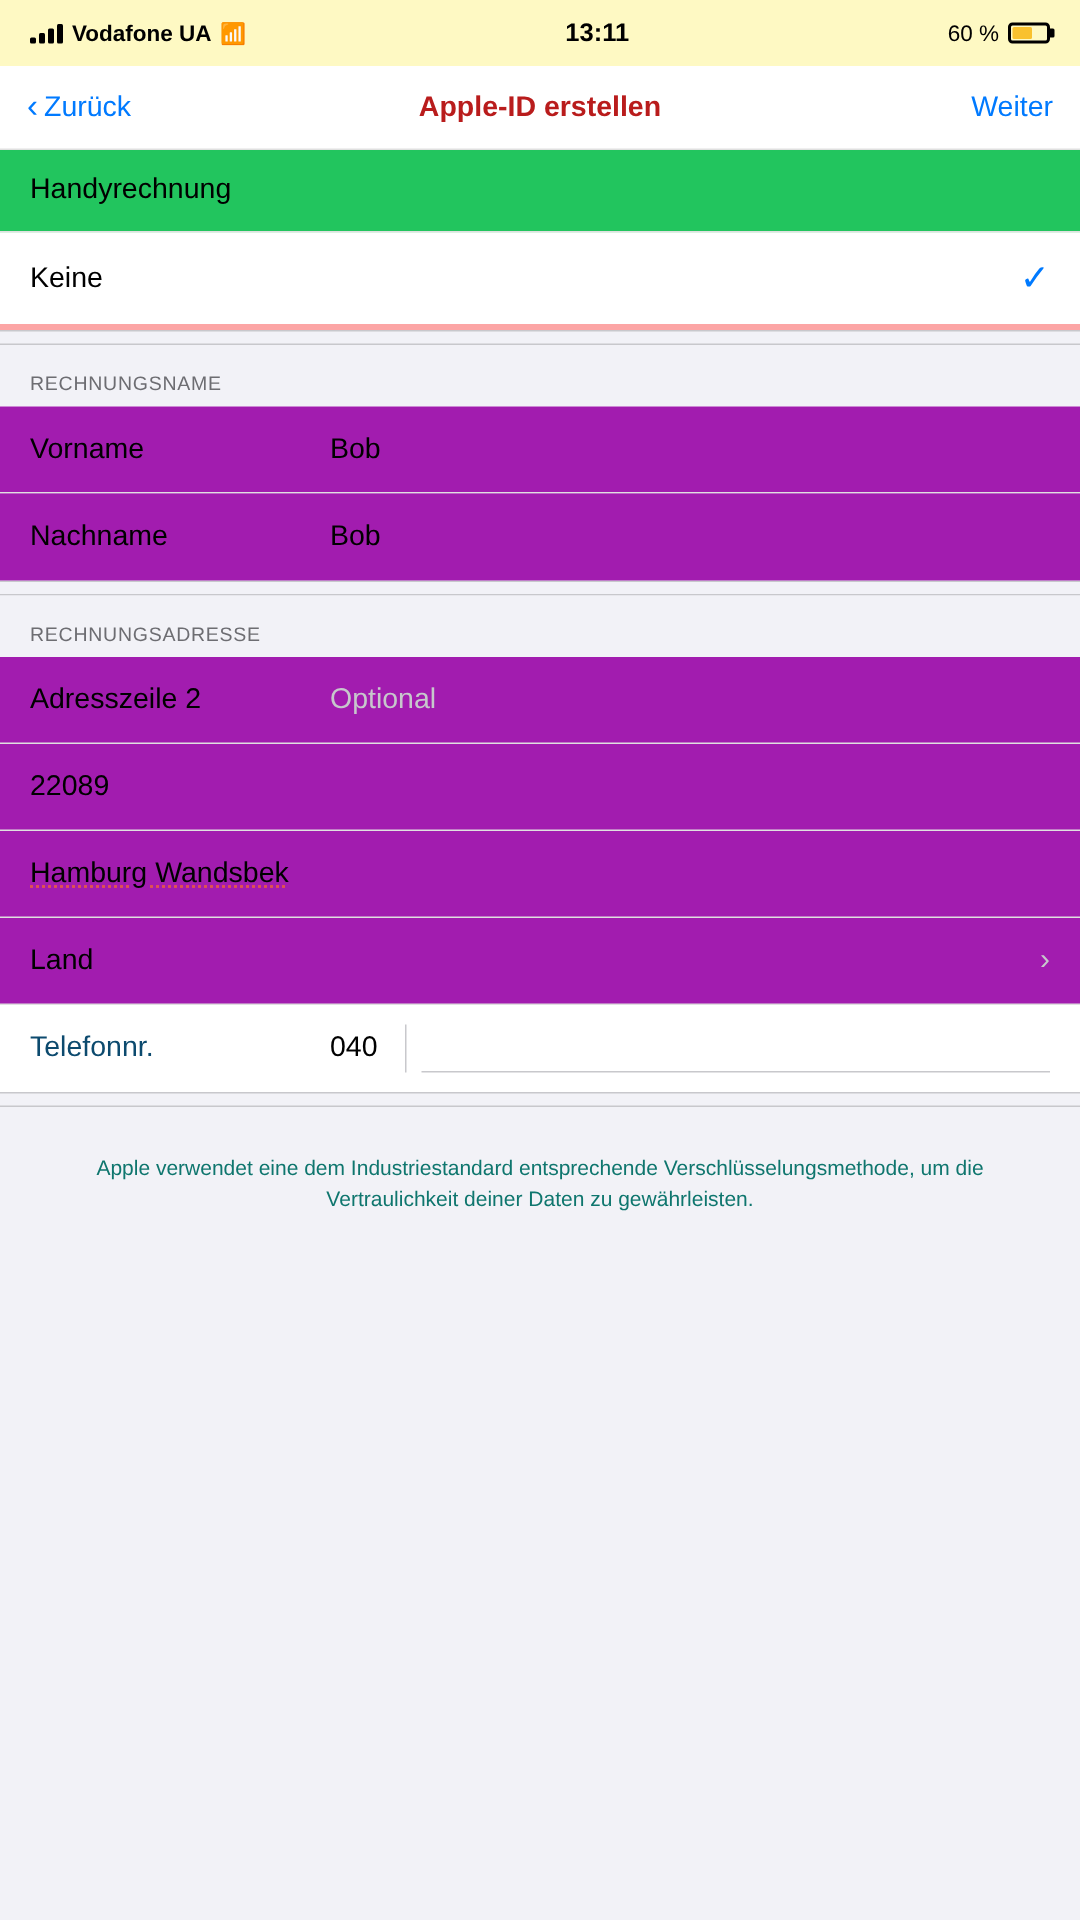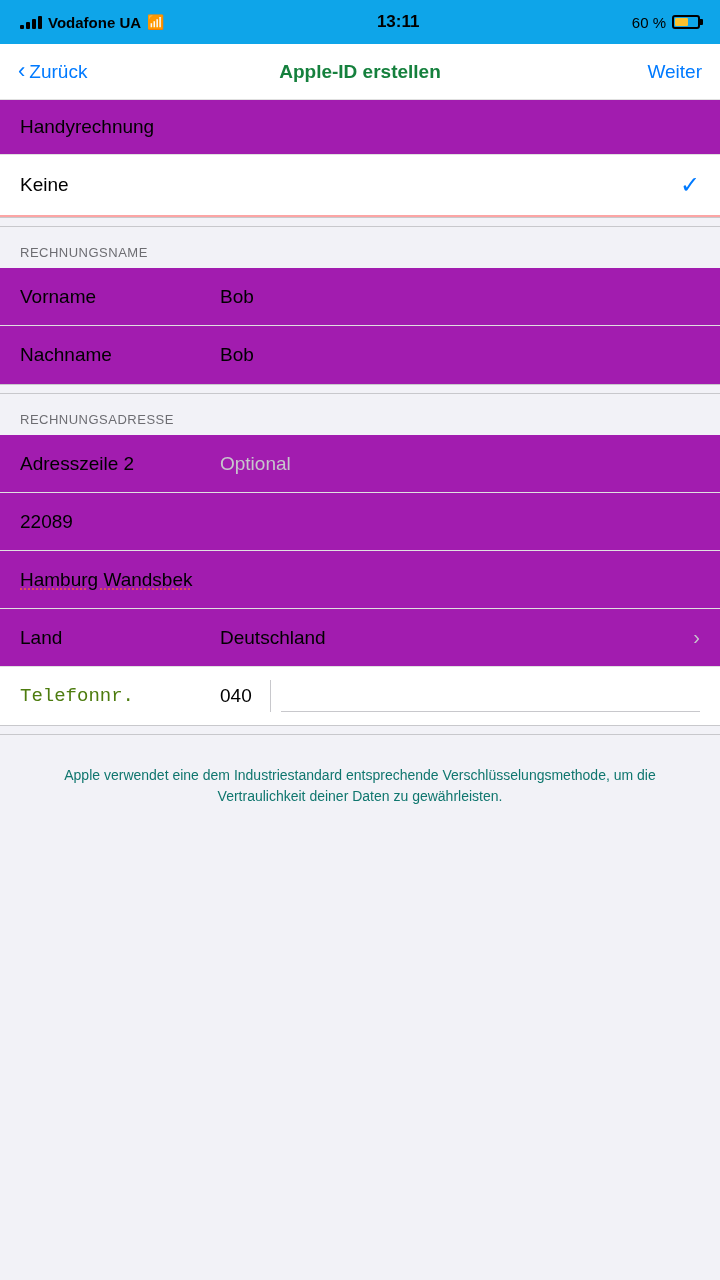--- a/index.html
+++ b/index.html
@@ -7,21 +7,21 @@
     body {
       font-family: -apple-system, 'Helvetica Neue', Helvetica, Arial, sans-serif;
       background: #f2f2f7;
       width: 720px;
       min-height: 1280px;
       overflow-x: hidden;
     }
 
     
     .status-bar {
-      background: #0ea5e9;
+      background: #fef9c3;
       height: 44px;
       display: flex;
       align-items: center;
       justify-content: space-between;
       padding: 0 20px;
       font-size: 15px;
       font-weight: 600;
     }
     .status-left { display: flex; align-items: center; gap: 6px; }
     .status-center { font-size: 17px; font-weight: 600; }
@@ -83,21 +83,21 @@
       min-width: 80px;
     }
     .nav-back .chevron {
       font-size: 22px;
       line-height: 1;
       margin-top: -1px;
     }
     .nav-title {
       font-size: 19px;
       font-weight: 700;
-      color: #15803d;
+      color: #b91c1c;
       text-align: center;
       flex: 1;
     }
     .nav-next {
       color: #007aff;
       font-size: 19px;
       font-weight: 400;
       cursor: pointer;
       min-width: 80px;
       text-align: right;
@@ -169,51 +169,50 @@
     }
 
     .chevron-right {
       color: #c7c7cc;
       font-size: 20px;
       margin-left: auto;
     }
 
     
     .payment-row {
-      background: #a21caf;
+      background: #22c55e;
       padding: 16px 20px;
       font-size: 19px;
       color: #000;
       border-bottom: 1px solid #e0e0e0;
     }
 
     
     .keine-row {
       background: #fff;
       display: flex;
       align-items: center;
       padding: 16px 20px;
       font-size: 19px;
       color: #000;
-      border-bottom: 2px solid #fca5a5;
+      border-bottom: 4px solid #fca5a5;
     }
 
     
     .phone-row {
       display: flex;
       align-items: center;
       min-height: 58px;
       padding: 0 20px;
       background: #fff;
     }
     .phone-label {
       font-size: 19px;
-      color: #4d7c0f;
+      color: #0c4a6e;
       min-width: 200px;
-      font-family: Liberation Mono, monospace;
     }
     .phone-fields {
       display: flex;
       align-items: center;
       flex: 1;
       gap: 0;
       text-align: right;
     }
     .phone-code {
       font-size: 19px;
@@ -317,21 +316,20 @@
     <div class="row">
       <span class="row-value">22089</span>
     </div>
 
     <div class="row">
       <span class="row-value underline">Hamburg Wandsbek</span>
     </div>
 
     <div class="row">
       <span class="row-label">Land</span>
-      <span class="row-value">Deutschland</span>
       <span class="chevron-right">›</span>
     </div>
 
     <div class="phone-row">
       <span class="phone-label">Telefonnr.</span>
       <div class="phone-fields">
         <span class="phone-code">040</span>
         <div class="phone-divider"></div>
         <div class="phone-number-input"></div>
       </div>

